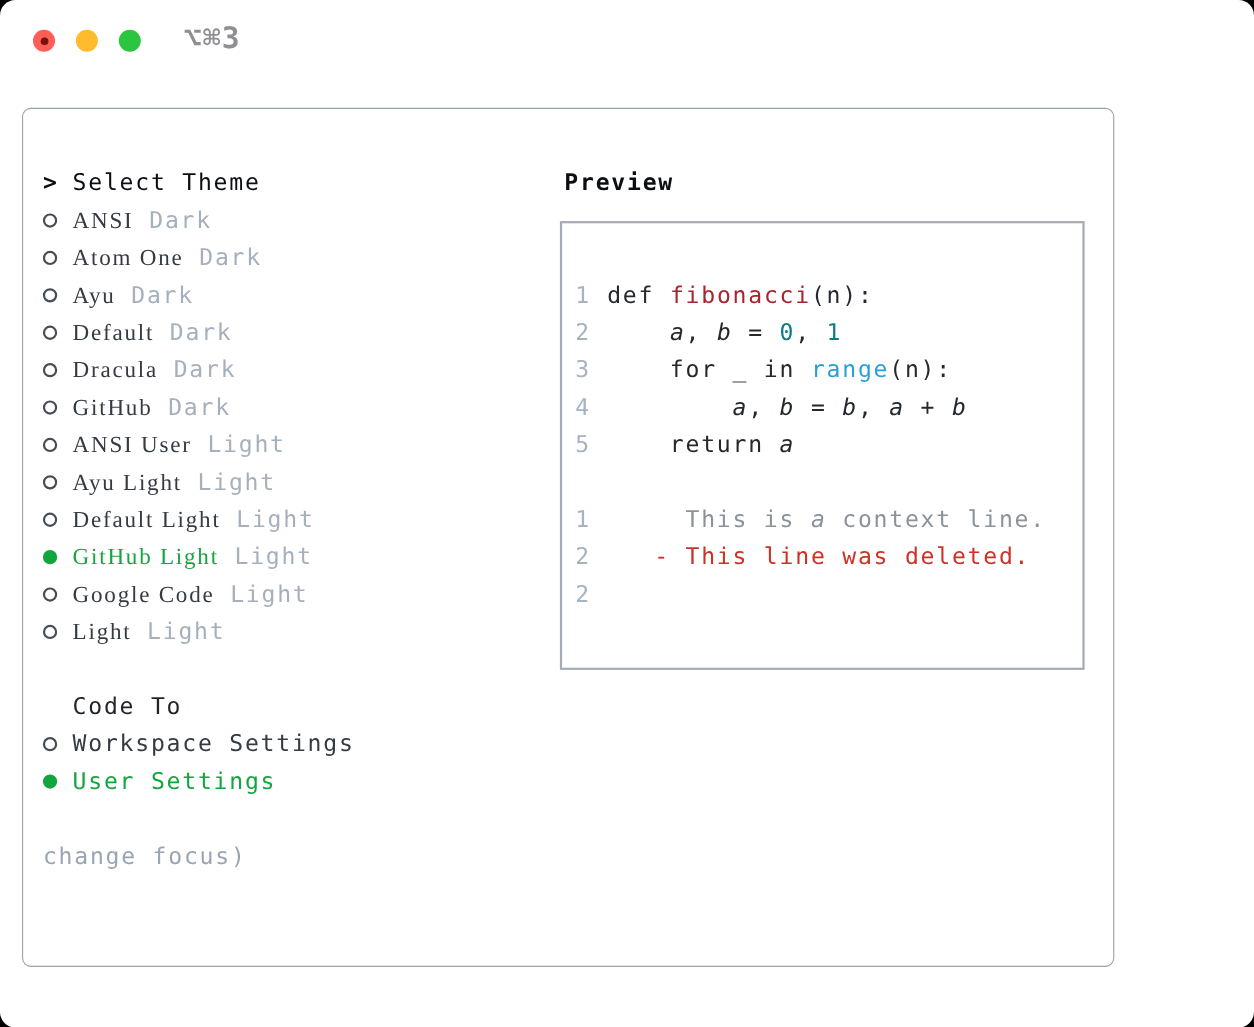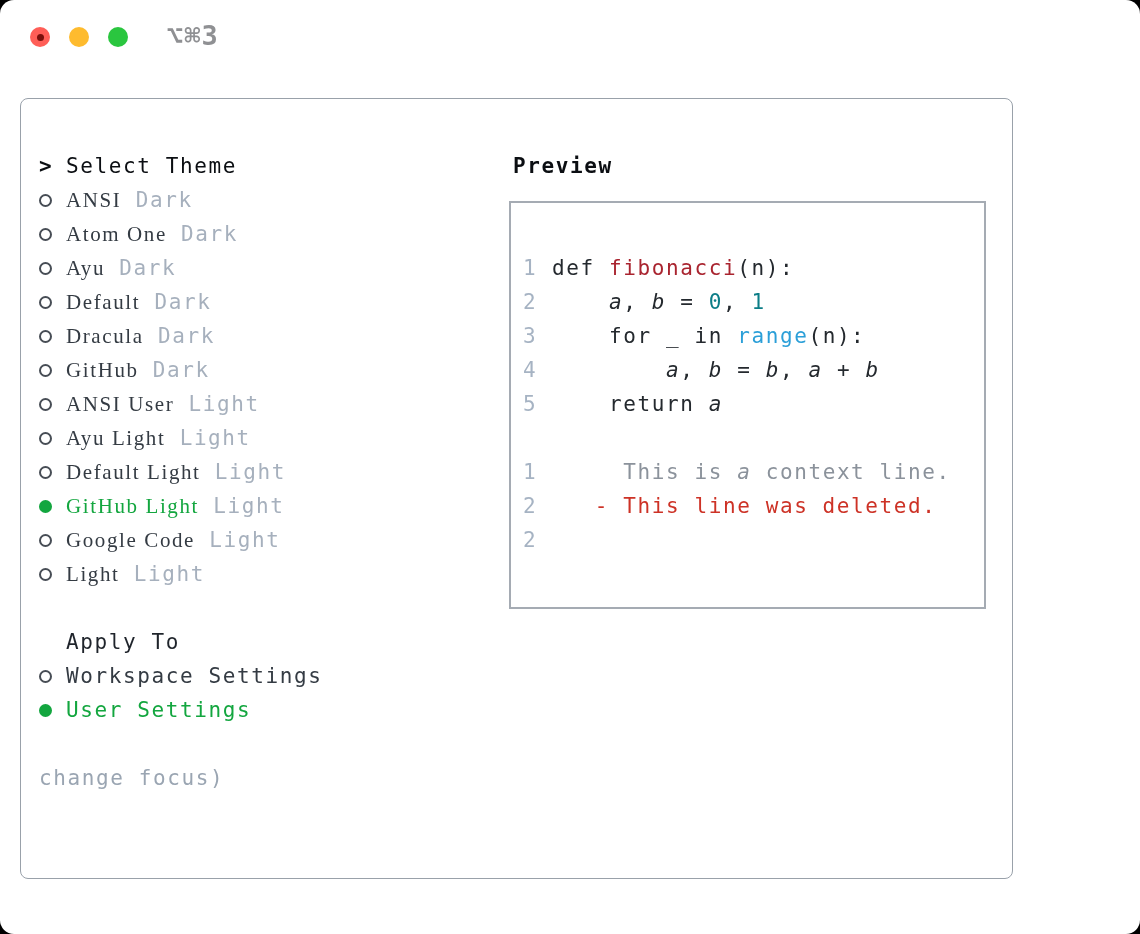--- a/index.html
+++ b/index.html
@@ -92,21 +92,21 @@
           <div class="row"><span class="marker"><span class="radio"></span></span><span class="theme-name">GitHub</span><span class="variant"> Dark</span></div>
           <div class="row"><span class="marker"><span class="radio"></span></span><span class="theme-name">ANSI User</span><span class="variant"> Light</span></div>
           <div class="row"><span class="marker"><span class="radio"></span></span><span class="theme-name">Ayu Light</span><span class="variant"> Light</span></div>
           <div class="row"><span class="marker"><span class="radio"></span></span><span class="theme-name">Default Light</span><span class="variant"> Light</span></div>
           <div class="row"><span class="marker"><span class="radio sel"></span></span><span class="theme-name sel">GitHub Light</span><span class="variant"> Light</span></div>
           <div class="row"><span class="marker"><span class="radio"></span></span><span class="theme-name">Google Code</span><span class="variant"> Light</span></div>
           <div class="row"><span class="marker"><span class="radio"></span></span><span class="theme-name">Light</span><span class="variant"> Light</span></div>
         </div>
       <div class="spacer"></div>
       <div class="row">
-        <span class="marker"></span><span class="apply-title">Apply To</span>
+        <span class="marker"></span><span class="apply-title">Code To</span>
       </div>
       <div id="apply-rows">
           <div class="row"><span class="marker"><span class="radio"></span></span><span class="opt-label">Workspace Settings</span></div>
           <div class="row"><span class="marker"><span class="radio sel"></span></span><span class="opt-label sel">User Settings</span></div>
         </div>
       <div class="spacer"></div>
       <div class="row hint">change focus)</div>
     </div>
 
     <div class="preview-title">Preview</div>

